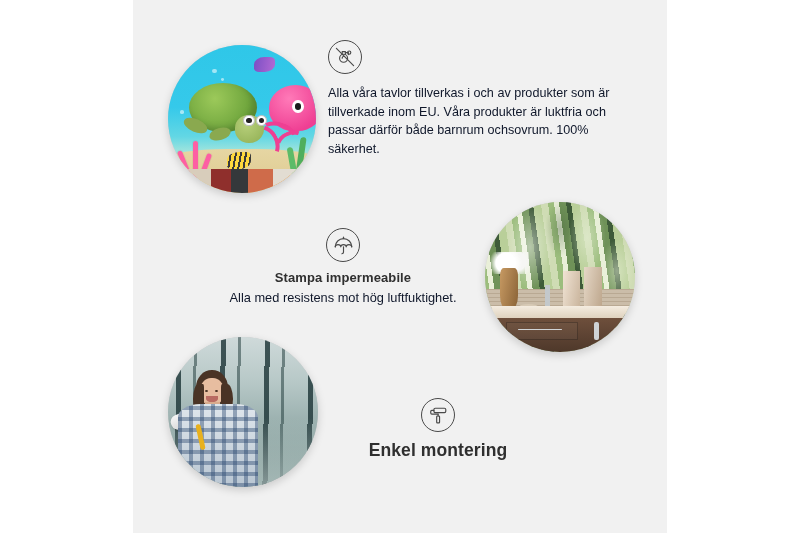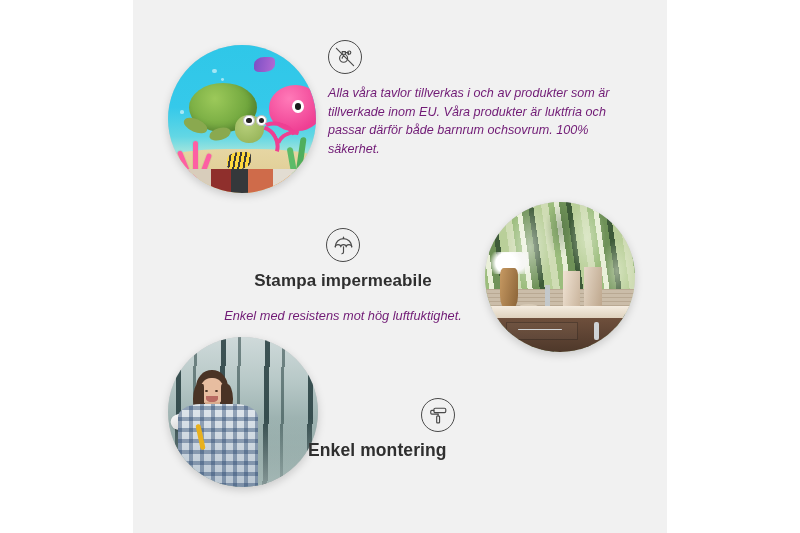--- a/index.html
+++ b/index.html
@@ -54,24 +54,23 @@
   .txt-title {
     font-size: 17.5px;
     font-weight: bold;
     color: #2f2f2f;
     letter-spacing: .1px;
     margin: 0 0 5px 0;
     line-height: 1.15;
   }
   .txt-body {
     font-size: 12.6px;
-    color: #701a75;
+    color: #0f172a;
     line-height: 1.47;
     margin: 0;
-    font-style: italic;
   }
 
   
   .icon-badge {
     width: 34px;
     height: 34px;
     border-radius: 50%;
     border: 1.4px solid #4a4a4a;
     box-sizing: border-box;
     display: flex;
@@ -82,26 +81,26 @@
 
   
   .f1-disc  { left: 35px;  top: 45px;  width: 148px; height: 148px; }
   .f1-text  { left: 195px; top: 40px;  width: 300px; }
   .f1-text .icon-badge { margin-bottom: 10px; }
 
   
   .f2-disc  { left: 352px; top: 202px; width: 150px; height: 150px; }
   .f2-text  { left: 60px;  top: 228px; width: 300px; text-align: center; }
   .f2-text .icon-badge { margin: 0 auto 9px auto; }
-  .f2-text .txt-title  { font-size: 17px; margin-bottom: 16px; }
+  .f2-text .txt-title  { font-size: 13px; margin-bottom: 3px; }
   .f2-text .txt-body   { font-size: 12.8px; }
 
   
   .f3-disc  { left: 35px;  top: 337px; width: 150px; height: 150px; }
-  .f3-text  { left: 175px; top: 398px; width: 260px; text-align: left; }
+  .f3-text  { left: 175px; top: 398px; width: 260px; text-align: center; }
   .f3-text .icon-badge { margin: 0 auto 8px auto; }
   .f3-text .txt-title  { font-size: 17.5px; margin-bottom: 2px; }
   .f3-text .txt-body   { font-size: 12.8px; }
 
   
   .sea-bg {
     position: absolute; inset: 0;
     background:
       linear-gradient(#2fc7e8 0%, #35c9ea 42%, #63d7e4 62%, #9fe4dd 72%, #d9d2a4 80%, #e3cf9a 100%);
   }
@@ -413,21 +412,21 @@
       <div class="icon-badge">
         <svg width="23" height="23" viewBox="0 0 24 24" fill="none" stroke="#4a4a4a" stroke-width="1.2" stroke-linecap="round" stroke-linejoin="round">
           <path d="M3.4 13.4a8.6 8.6 0 0 1 17.2 0"></path>
           <path d="M3.4 13.4c0-1.5 1.45-2.3 2.9-2.3s2.9.8 2.9 2.3c0-1.5 1.45-2.3 2.8-2.3s2.8.8 2.8 2.3c0-1.5 1.45-2.3 2.9-2.3s2.9.8 2.9 2.3"></path>
           <path d="M12 13.4v5.5"></path>
           <path d="M12 18.9a1.7 1.7 0 0 1-1.7 1.7"></path>
           <path d="M12 4.8V3.3"></path>
         </svg>
       </div>
       <h2 class="txt-title">Stampa impermeabile</h2>
-      <p class="txt-body">Enkel med resistens mot hög luftfuktighet.</p>
+      <p class="txt-body">Alla med resistens mot hög luftfuktighet.</p>
     </div>
 
     <div class="disc f3-disc">
       <div class="art">
         <div class="forest-bg"></div>
         <div class="woman">
           <div class="roller-pad"></div>
           <div class="roller-rod"></div>
           <div class="w-hair"></div>
           <div class="w-face"></div>

